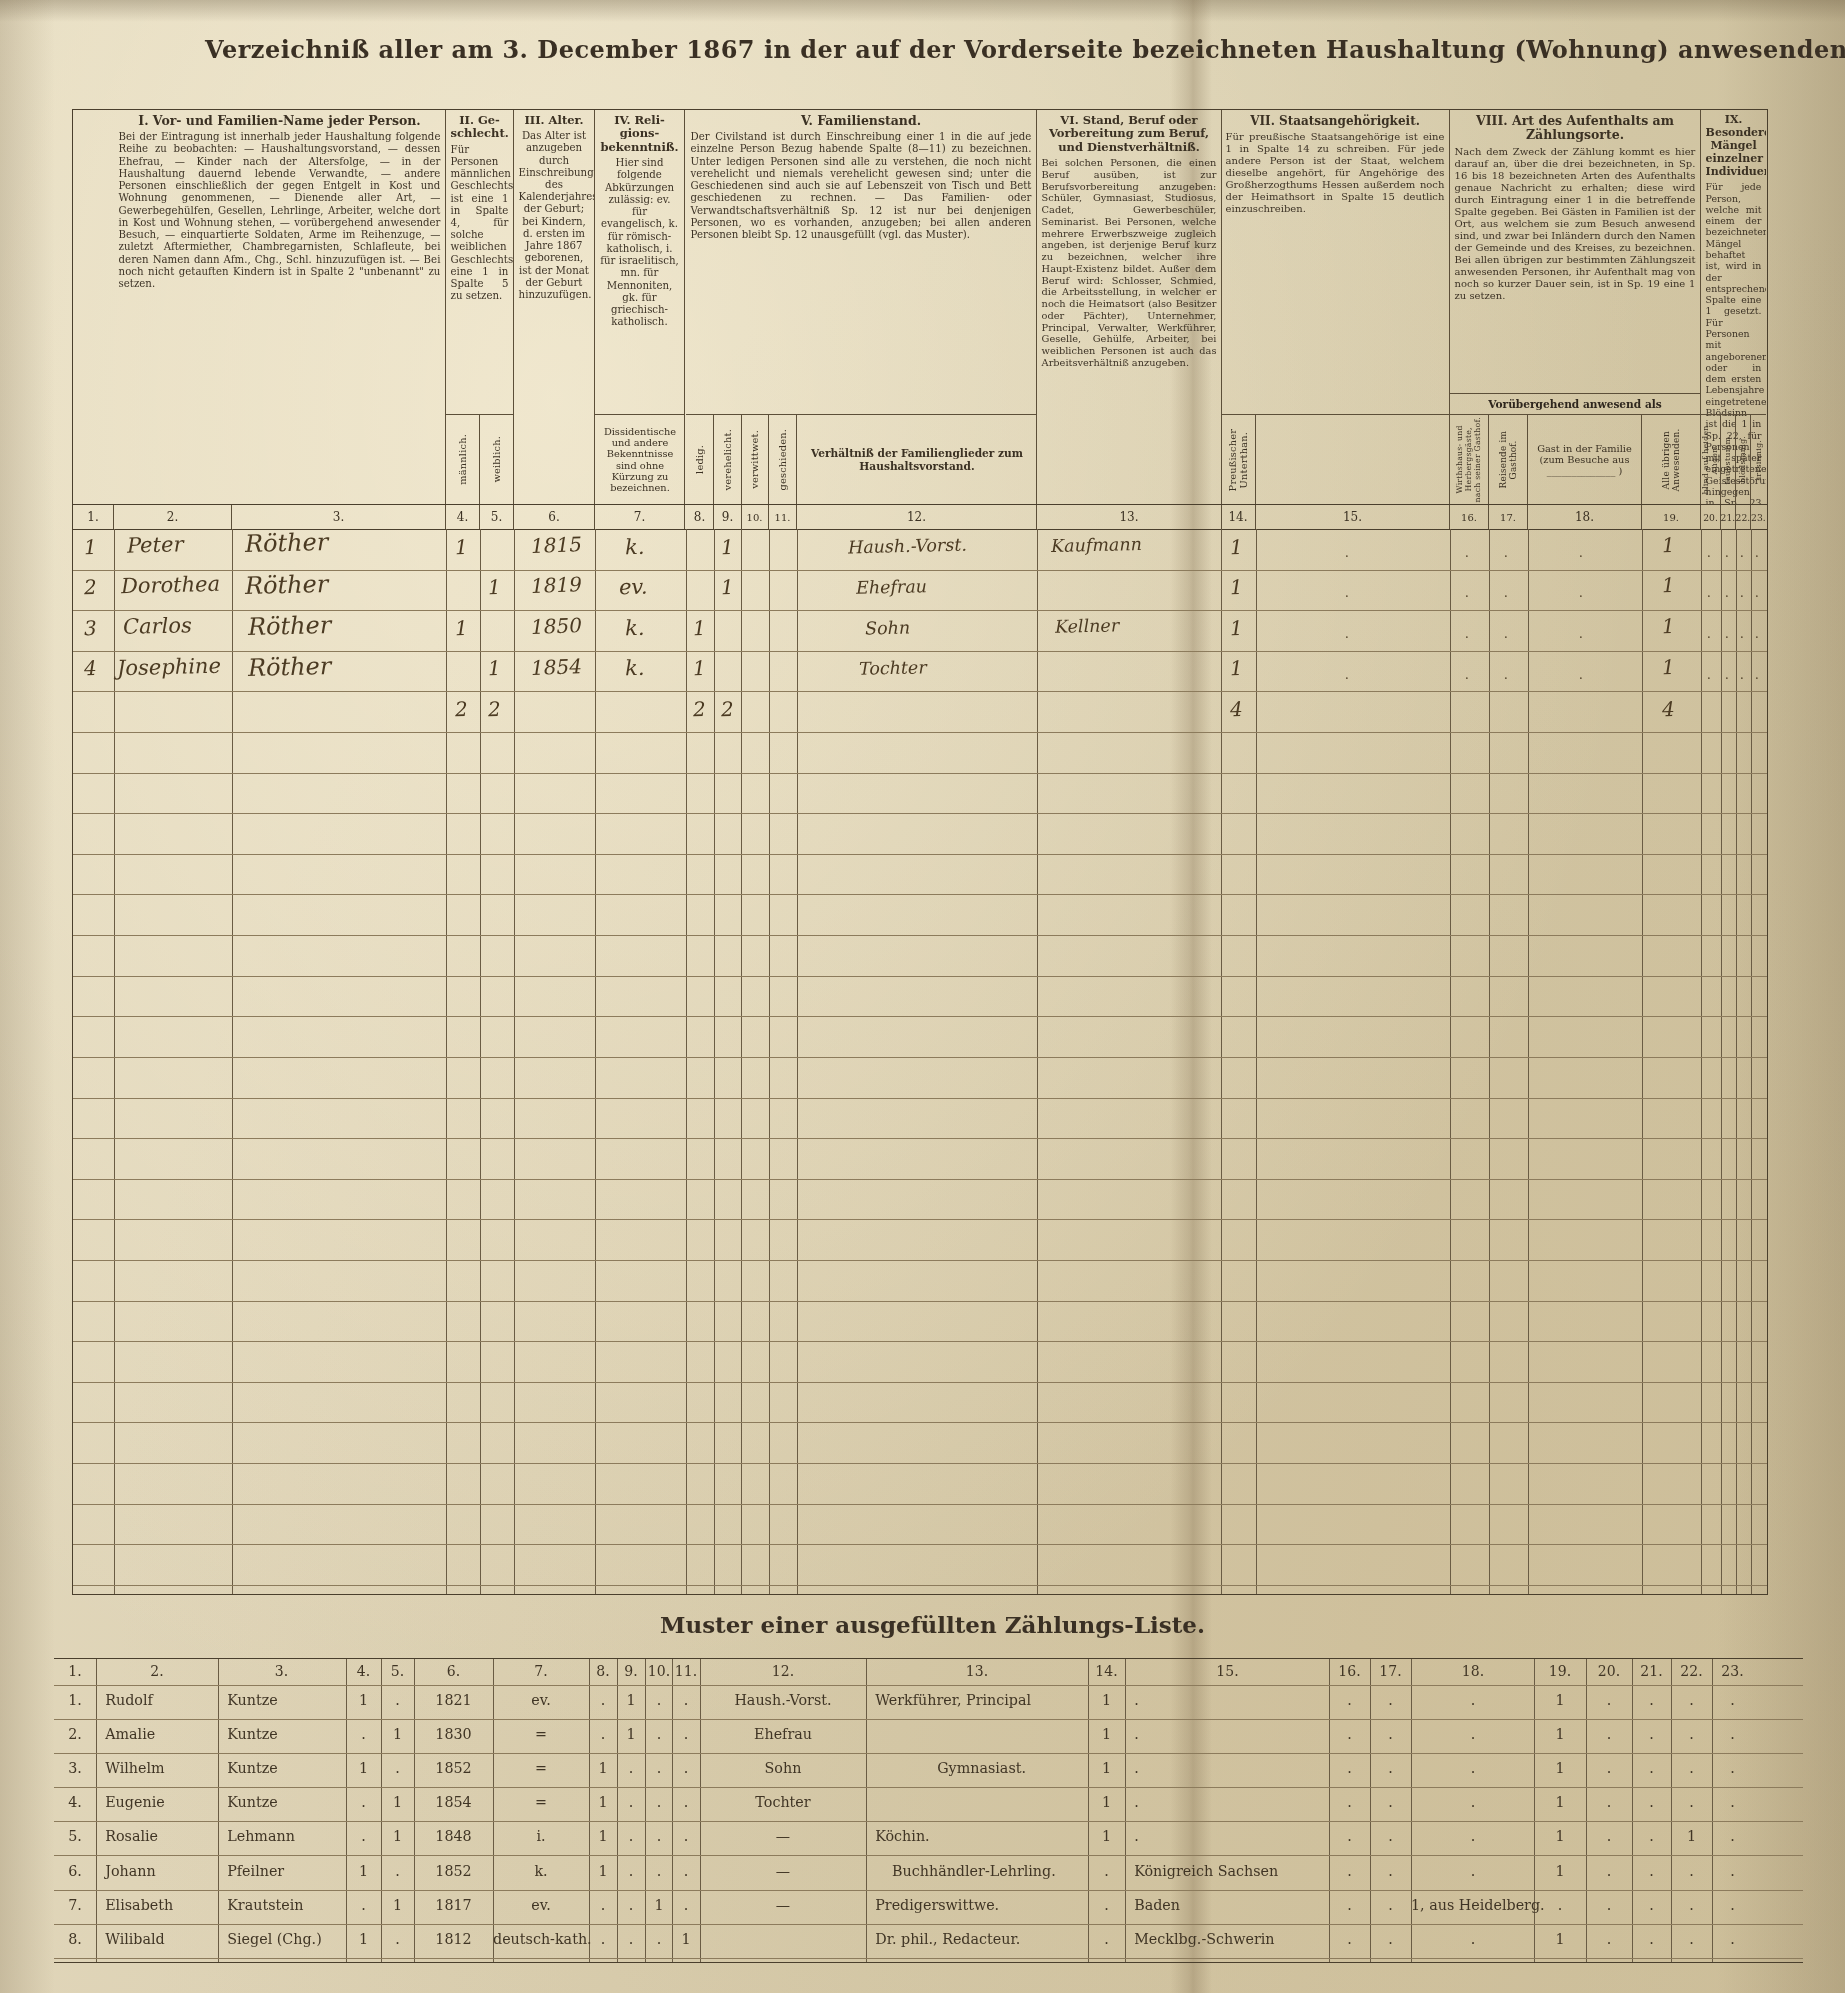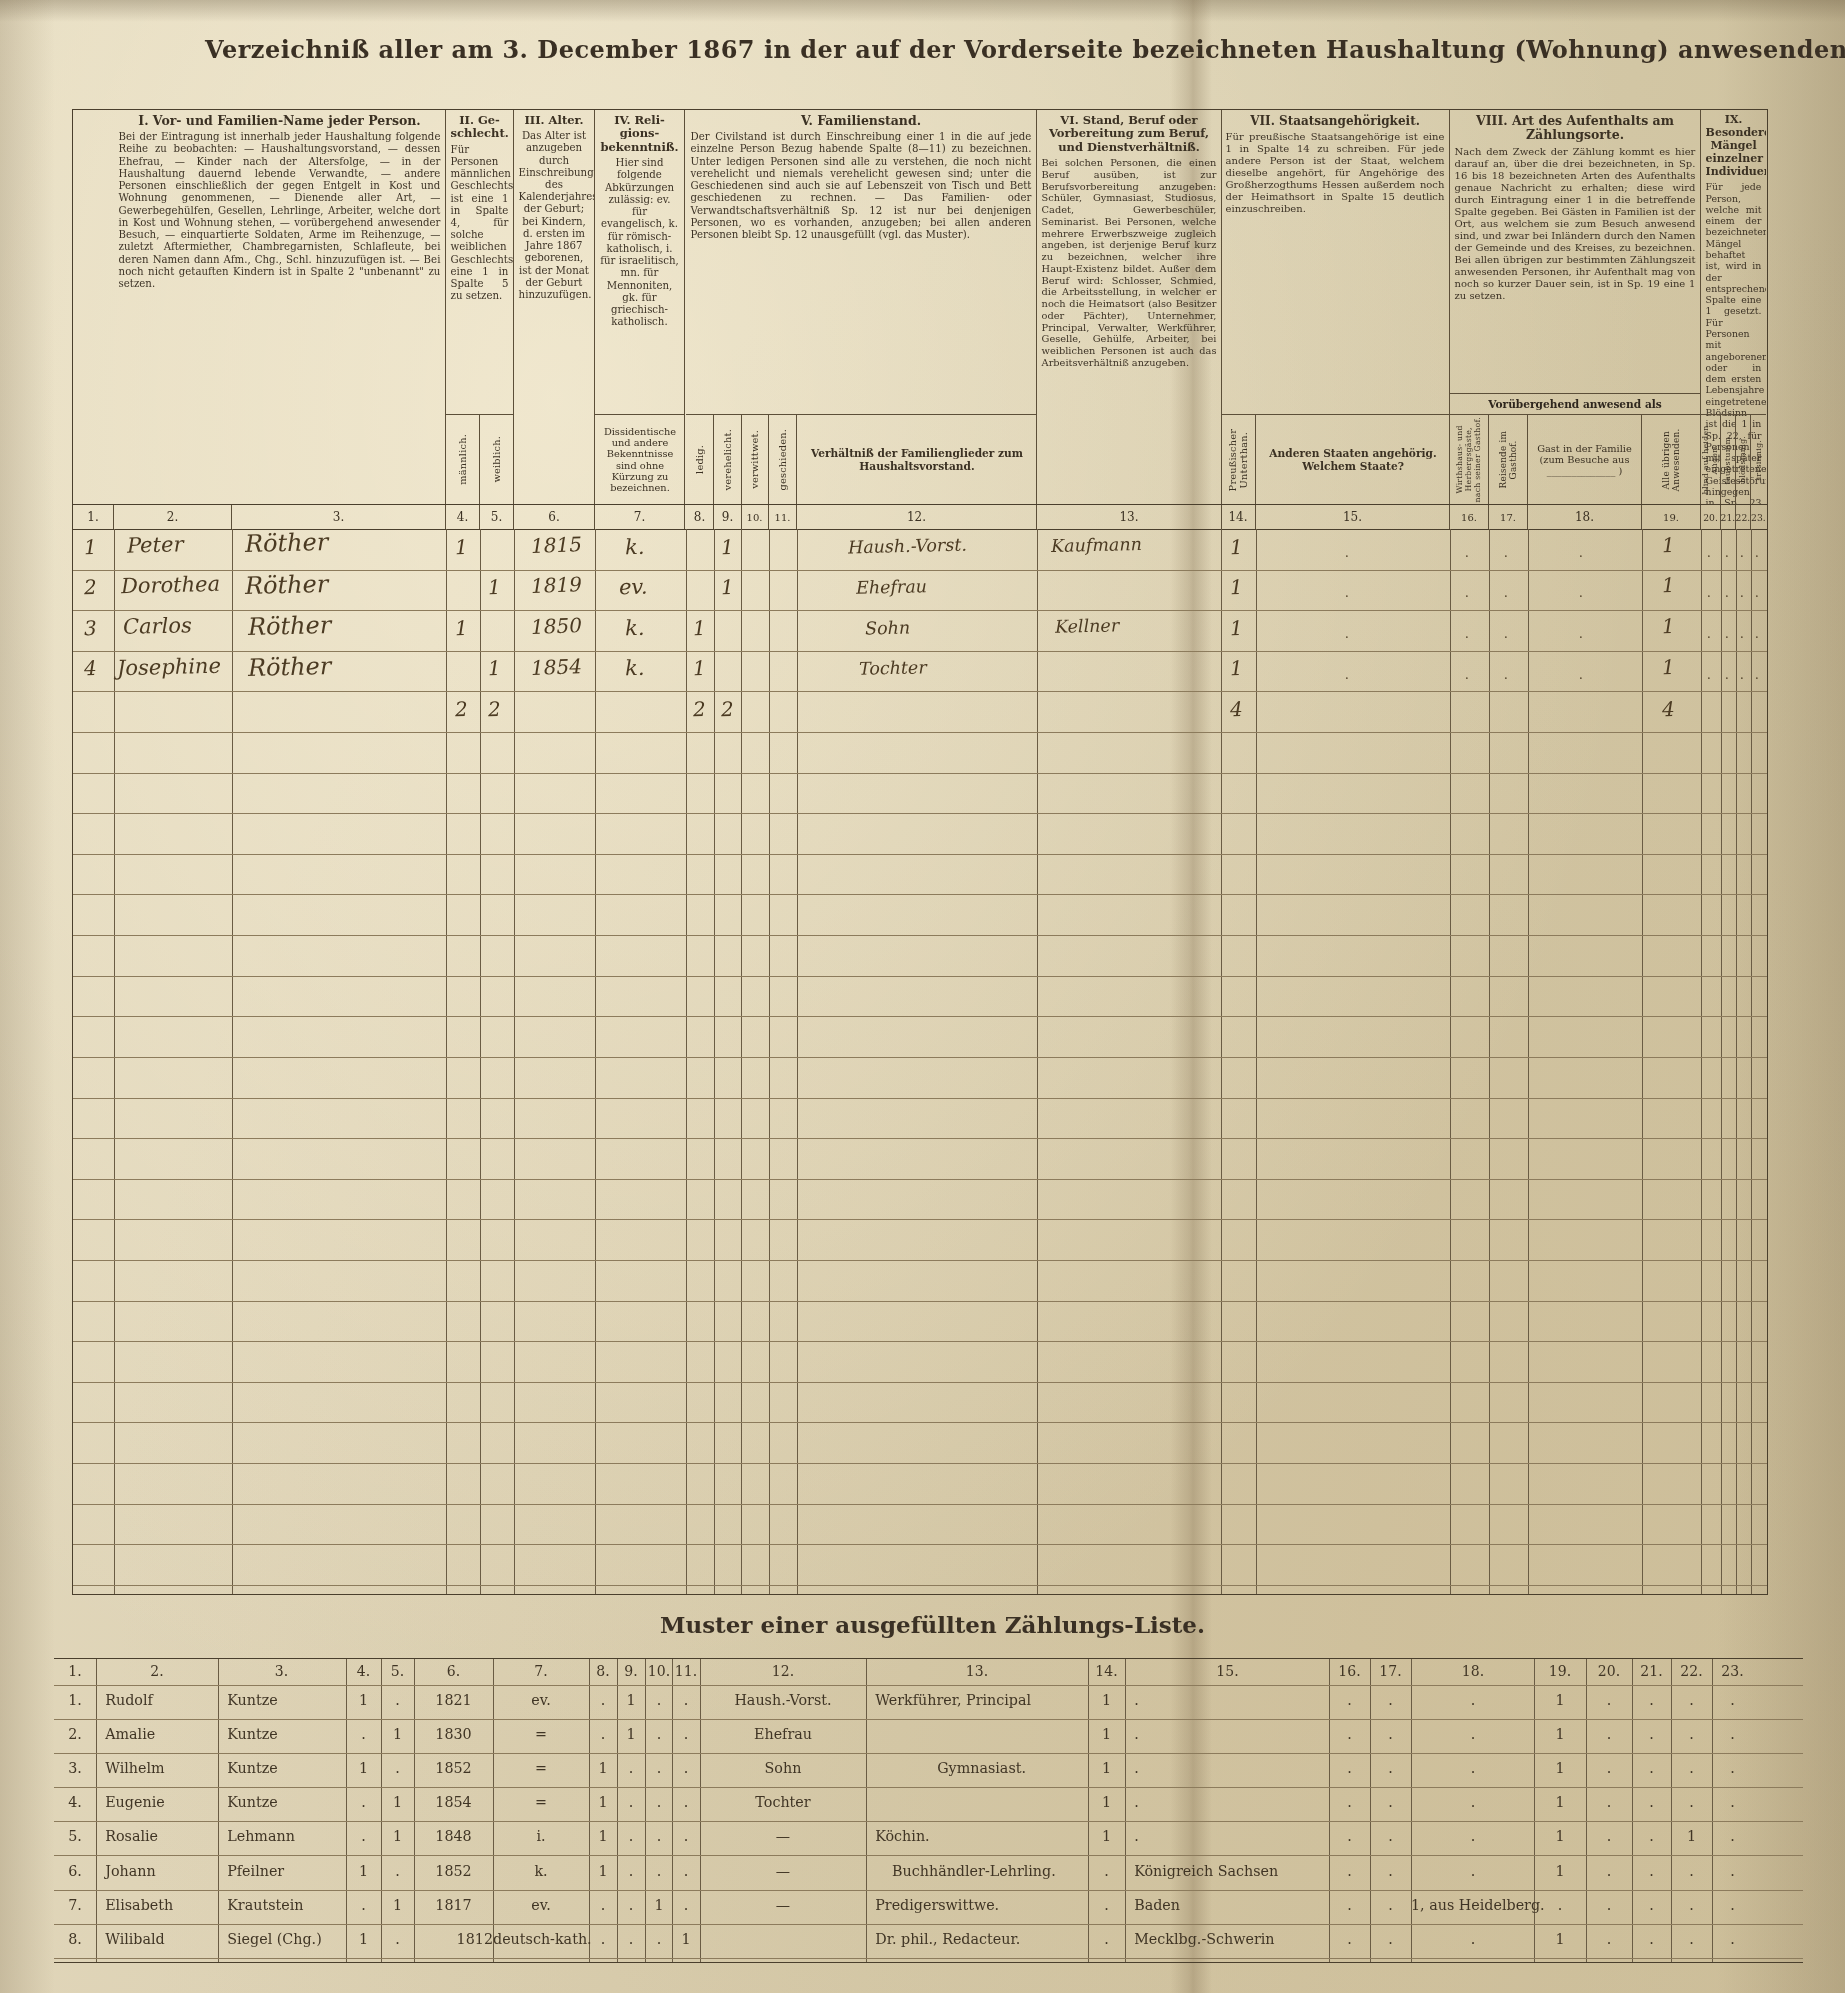--- a/index.html
+++ b/index.html
@@ -224,21 +224,20 @@
       <div class="expl" style="font-size:9.8px;">Bei solchen Personen, die einen Beruf ausüben, ist zur Berufsvorbereitung anzugeben: Schüler, Gymnasiast, Studiosus, Cadet, Gewerbeschüler, Seminarist. Bei Personen, welche mehrere Erwerbszweige zugleich angeben, ist derjenige Beruf kurz zu bezeichnen, welcher ihre Haupt-Existenz bildet. Außer dem Beruf wird: Schlosser, Schmied, die Arbeitsstellung, in welcher er noch die Heimatsort (also Besitzer oder Pächter), Unternehmer, Principal, Verwalter, Werkführer, Geselle, Gehülfe, Arbeiter, bei weiblichen Personen ist auch das Arbeitsverhältniß anzugeben.</div>
     </div>
 
     <div class="col" style="left:1148px;width:229px;">
       <div class="romhead" style="font-size:12px;">VII. Staatsangehörigkeit.</div>
       <div class="expl" style="font-size:10px;">Für preußische Staatsangehörige ist eine 1 in Spalte 14 zu schreiben. Für jede andere Person ist der Staat, welchem dieselbe angehört, für Angehörige des Großherzogthums Hessen außerdem noch der Heimathsort in Spalte 15 deutlich einzuschreiben.</div>
       <div class="subrow">
         <div class="subcell" style="left:0;width:35px;">
             <span class="vert">Preußischer Unterthan.</span>
           </div>
-        <div class="subcell" style="left:35px;width:194px;border-right:none;">Anderen Staaten angehörig. Welchem Staate?</div>
       </div>
     </div>
 
     <div class="col" style="left:1377px;width:251px;">
       <div class="romhead">VIII. Art des Aufenthalts am Zählungsorte.</div>
       <div class="expl" style="font-size:10px;">Nach dem Zweck der Zählung kommt es hier darauf an, über die drei bezeichneten, in Sp. 16 bis 18 bezeichneten Arten des Aufenthalts genaue Nachricht zu erhalten; diese wird durch Eintragung einer 1 in die betreffende Spalte gegeben. Bei Gästen in Familien ist der Ort, aus welchem sie zum Besuch anwesend sind, und zwar bei Inländern durch den Namen der Gemeinde und des Kreises, zu bezeichnen. Bei allen übrigen zur bestimmten Zählungszeit anwesenden Personen, ihr Aufenthalt mag von noch so kurzer Dauer sein, ist in Sp. 19 eine 1 zu setzen.</div>
       <div style="position:absolute;left:0;right:0;bottom:89px;height:20px;border-top:1.1px solid #5c4f39;border-bottom:1.1px solid #5c4f39;display:flex;align-items:center;justify-content:center;font-size:10.6px;font-weight:bold;font-family:'DejaVu Serif',serif;">Vorübergehend anwesend als</div>
       <div class="subrow" style="border-top:none;">
         <div class="subcell" style="left:0;width:39px;">
             <span class="vert" style="font-size:7.8px;">Wirthshaus- und Herbergsgäste, nach seiner Gasthof.</span>
@@ -667,21 +666,21 @@
         <div class="s-txt" style="top: 7.4px; width: 39px; left: 1578px; text-align: center;">.</div>
         <div class="s-txt" style="top: 7.4px; width: 41px; left: 1617px; text-align: center;">.</div>
         <div class="s-txt" style="top: 7.4px; width: 41px; left: 1658px; text-align: center;">.</div>
       </div>
       <div class="s-row" style="top: 265px; height: 34px;">
         <div class="s-txt" style="top: 7.4px; width: 42px; left: 0px; text-align: center;">8.</div>
         <div class="s-txt" style="top: 7.4px; width: 122px; left: 42px; text-align: left; padding-left: 9.2px; box-sizing: border-box;">Wilibald</div>
         <div class="s-txt" style="top: 7.4px; width: 127px; left: 164px; text-align: left; padding-left: 9.2px; box-sizing: border-box;">Siegel (Chg.)</div>
         <div class="s-txt" style="top: 7.4px; width: 35px; left: 292px; text-align: center;">1</div>
         <div class="s-txt" style="top: 7.4px; width: 33px; left: 327px; text-align: center;">.</div>
-        <div class="s-txt" style="top: 7.4px; width: 79px; left: 360px; text-align: right;">1812</div>
+        <div class="s-txt" style="top: 7.4px; width: 79px; left: 360px; text-align: center;">1812</div>
         <div class="s-txt" style="top: 7.4px; width: 96px; left: 439px; text-align: center;">deutsch-kath.</div>
         <div class="s-txt" style="top: 7.4px; width: 28px; left: 535px; text-align: center;">.</div>
         <div class="s-txt" style="top: 7.4px; width: 28px; left: 563px; text-align: center;">.</div>
         <div class="s-txt" style="top: 7.4px; width: 28px; left: 591px; text-align: center;">.</div>
         <div class="s-txt" style="top: 7.4px; width: 28px; left: 618px; text-align: center;">1</div>
         <div class="s-txt" style="top: 7.4px; width: 222px; left: 812px; text-align: left; padding-left: 9.2px; box-sizing: border-box;">Dr. phil., Redacteur.</div>
         <div class="s-txt" style="top: 7.4px; width: 37px; left: 1034px; text-align: center;">.</div>
         <div class="s-txt" style="top: 7.4px; width: 205px; left: 1071px; text-align: left; padding-left: 9.2px; box-sizing: border-box;">Mecklbg.-Schwerin</div>
         <div class="s-txt" style="top: 7.4px; width: 41px; left: 1275px; text-align: center;">.</div>
         <div class="s-txt" style="top: 7.4px; width: 41px; left: 1316px; text-align: center;">.</div>

